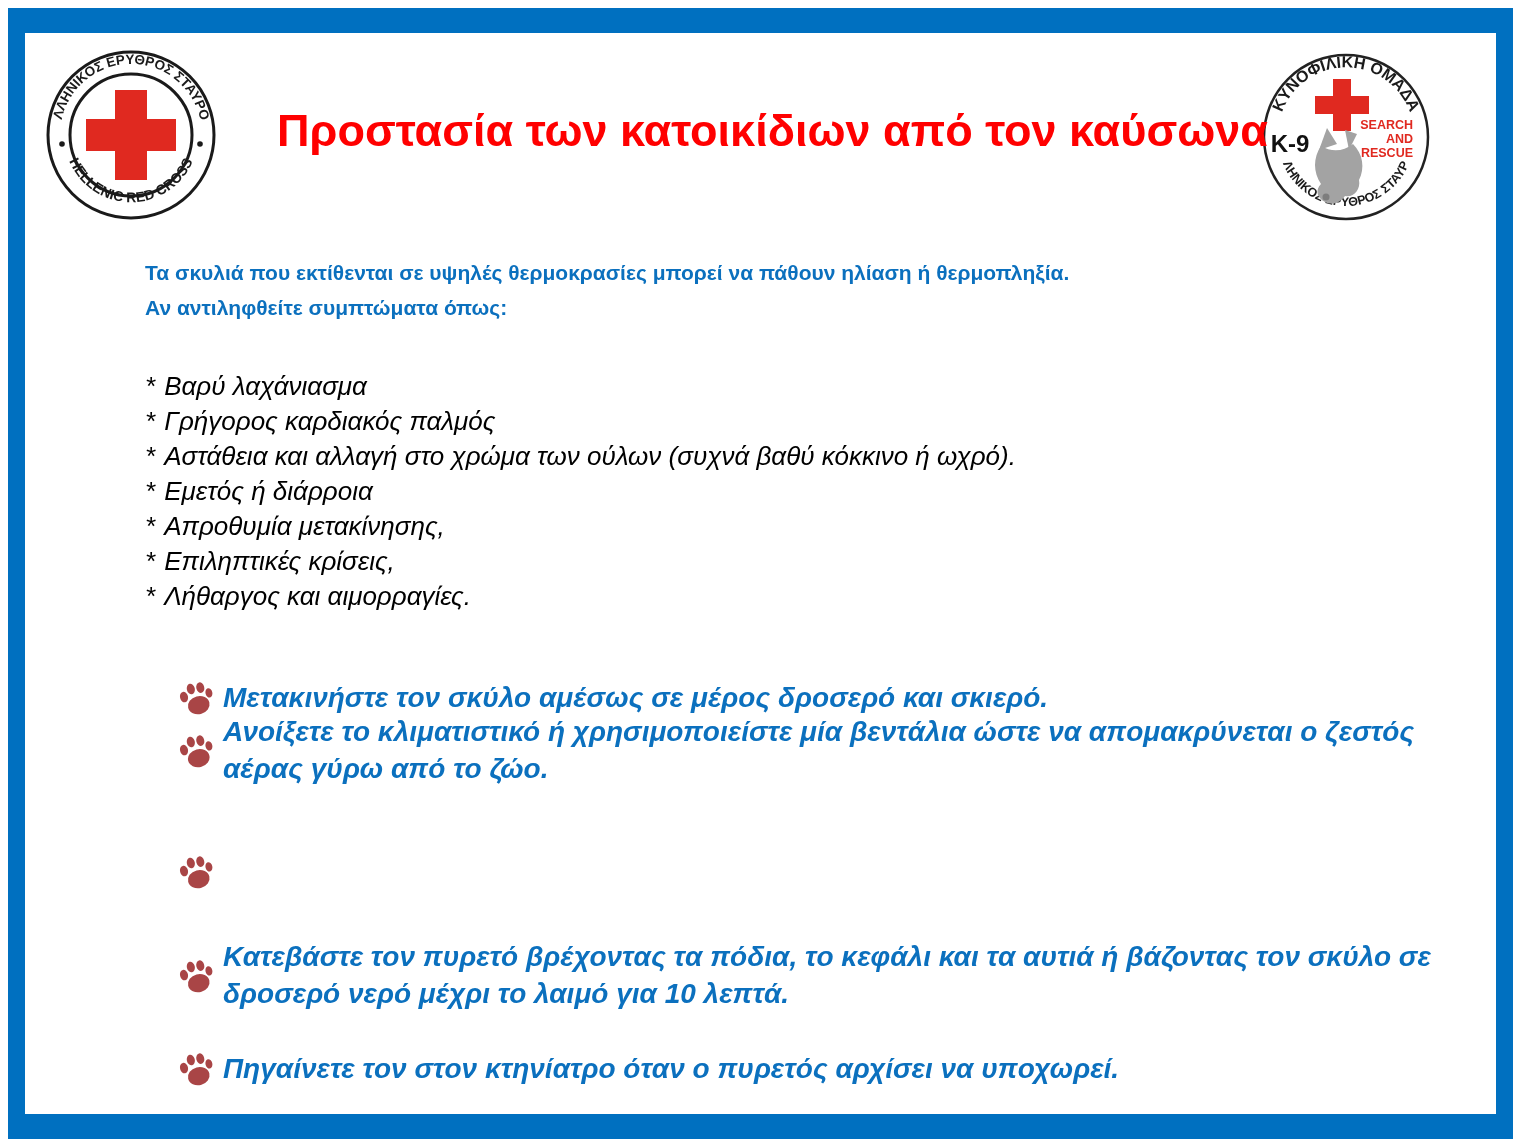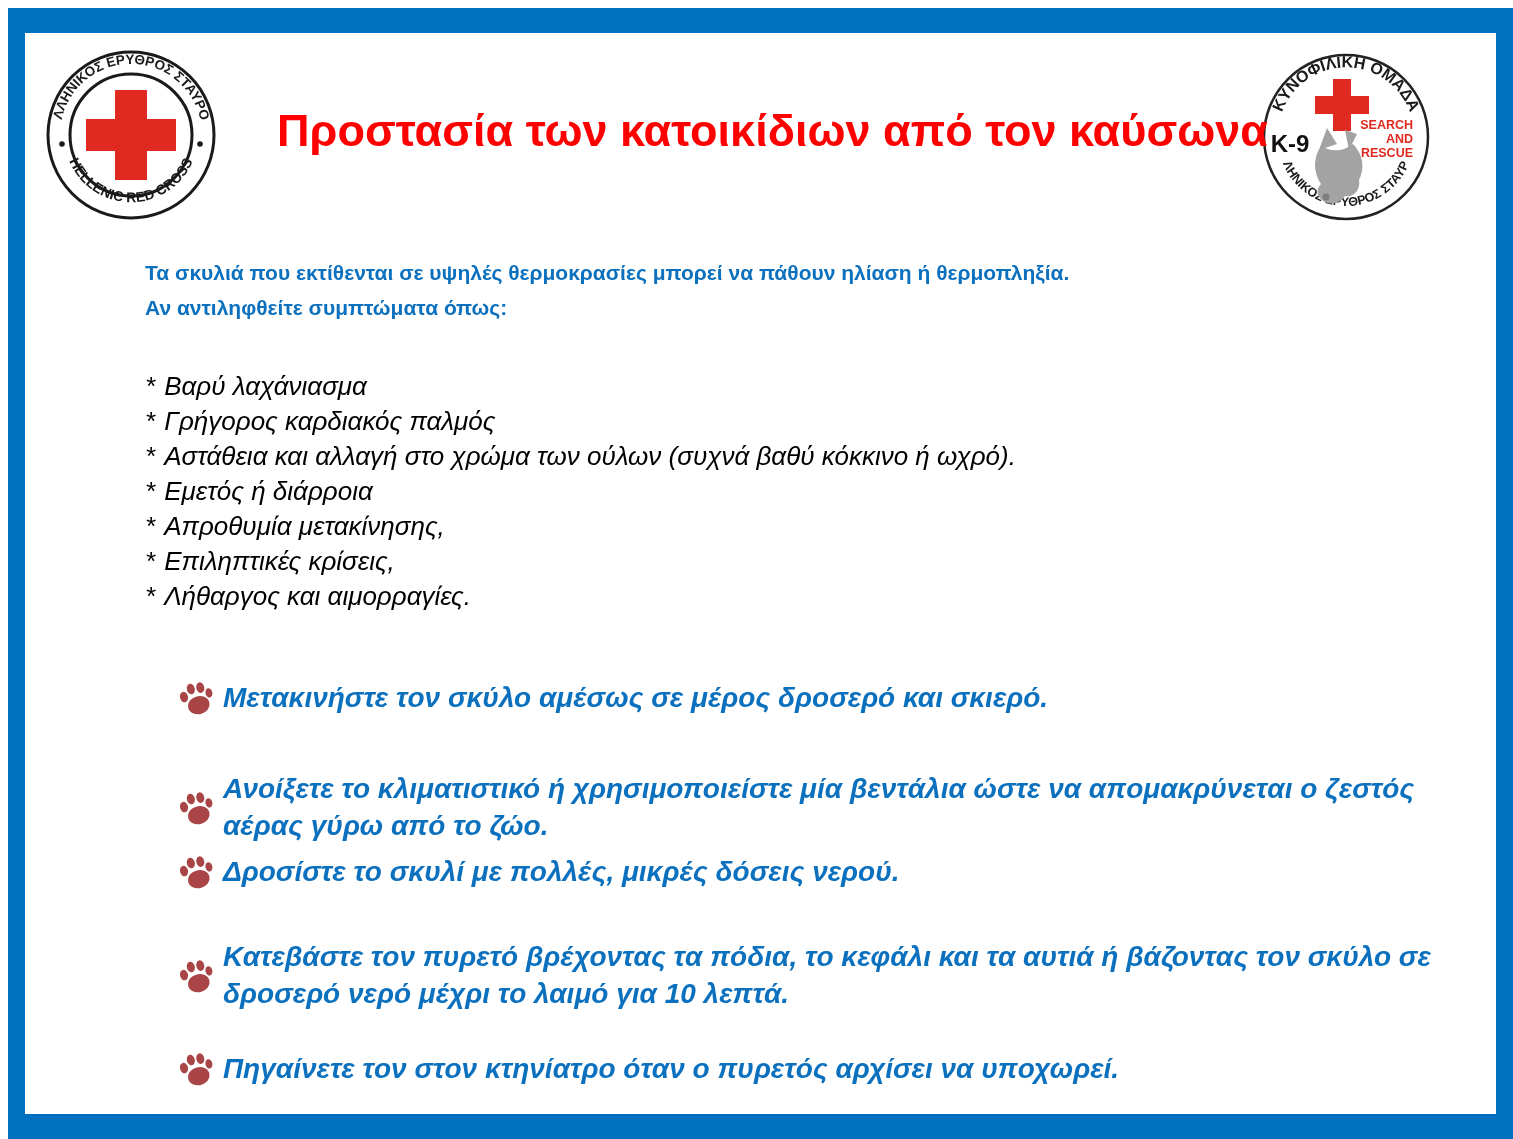--- a/index.html
+++ b/index.html
@@ -32,21 +32,21 @@
   .symptoms .ast { margin-right:9px; }
 
   .instr {
     position:absolute; left:152px; display:flex; align-items:center; gap:8px; width:1285px;
   }
   .instr .paw { flex:0 0 38px; width:38px; height:38px; margin-top:1px; }
   .instr .txt {
     font-size:28px; font-weight:bold; font-style:italic; color:#0B70BE;
     line-height:37px; max-width:1225px;
   }
-  .i1 { top:645px; } .i2 { top:737px; } .i3 { top:819px; } .i4 { top:886px;margin-top:19px; } .i5 { top:992px;margin-top:24px; }
+  .i1 { top:645px; } .i2 { top:680px; } .i3 { top:819px; } .i4 { top:886px;margin-top:19px; } .i5 { top:992px;margin-top:24px; }
 
   .ring-text { font-family:"Liberation Sans", sans-serif; font-weight:bold; fill:#1a1a1a; }
 </style>
 </head>
 <body>
 
 <div class="page">
   <div class="frame">
     <div class="content">
 
@@ -145,21 +145,20 @@
       <div class="instr i3">
         <svg class="paw" viewBox="0 0 40 40">
             <g fill="#A94546" transform="rotate(-14 20 20)">
               <ellipse cx="8" cy="16" rx="4.2" ry="5.6"></ellipse>
               <ellipse cx="17" cy="9.5" rx="4.2" ry="5.6"></ellipse>
               <ellipse cx="27" cy="10.5" rx="4.2" ry="5.6"></ellipse>
               <ellipse cx="34.5" cy="18" rx="3.6" ry="5"></ellipse>
               <ellipse cx="21" cy="28" rx="11.5" ry="9.5"></ellipse>
             </g>
           </svg>
-        <div class="txt">Δροσίστε το σκυλί με πολλές, μικρές δόσεις νερού.</div>
       </div>
 
       <div class="instr i4">
         <svg class="paw" viewBox="0 0 40 40">
             <g fill="#A94546" transform="rotate(-14 20 20)">
               <ellipse cx="8" cy="16" rx="4.2" ry="5.6"></ellipse>
               <ellipse cx="17" cy="9.5" rx="4.2" ry="5.6"></ellipse>
               <ellipse cx="27" cy="10.5" rx="4.2" ry="5.6"></ellipse>
               <ellipse cx="34.5" cy="18" rx="3.6" ry="5"></ellipse>
               <ellipse cx="21" cy="28" rx="11.5" ry="9.5"></ellipse>

